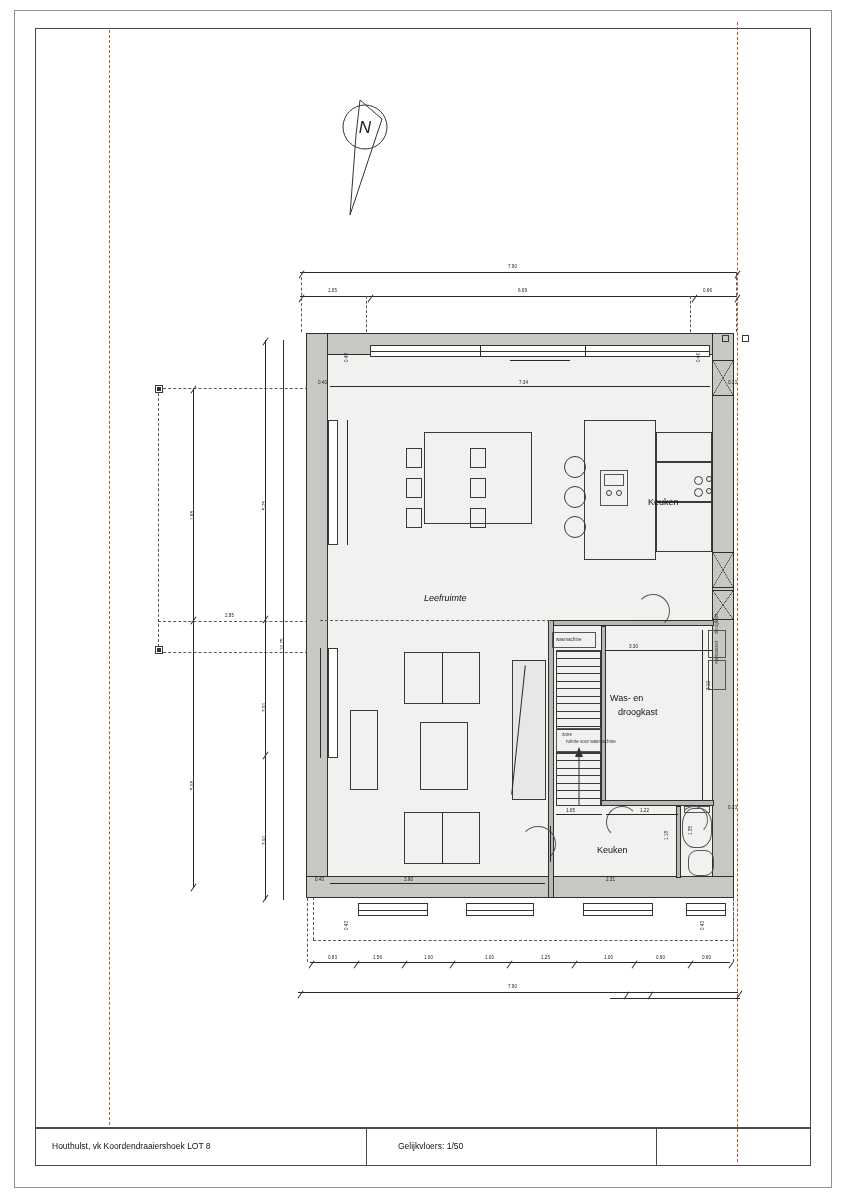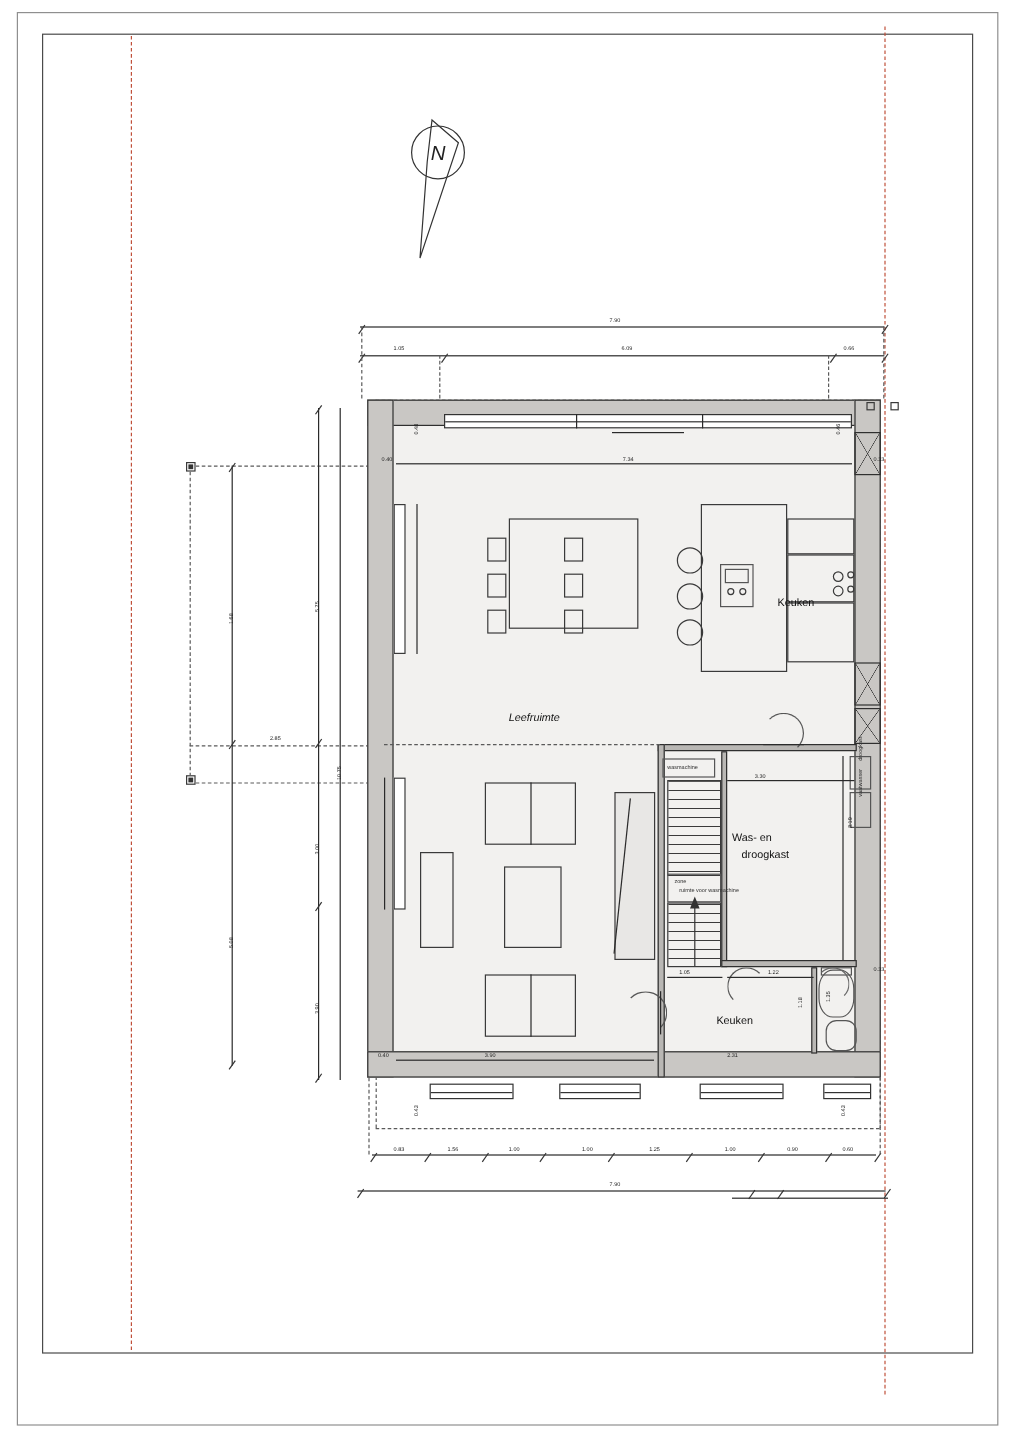--- a/index.html
+++ b/index.html
@@ -299,14 +299,20 @@
   <div class="tickslash" style="left:296px;top:994px;"></div>
   <div class="tickslash" style="left:735px;top:994px;"></div>
   <div class="dim" style="left:508px;top:984px;">7.90</div>
   <div class="solid hline" style="left:610px;top:998px;width:130px;"></div>
   <div class="tickslash" style="left:622px;top:995px;"></div>
   <div class="tickslash" style="left:646px;top:995px;"></div>
 
   <div class="dashline-v" style="left:307px;top:898px;height:64px;"></div>
   <div class="dashline-v" style="left:733px;top:898px;height:64px;"></div>
 
+  <div class="titleblock">
+    <div class="tb-sep" style="left:330px;"></div>
+    <div class="tb-sep" style="left:620px;"></div>
+    <div class="tb-text" style="left:16px;top:12px;">Houthulst, vk Koordendraaiershoek LOT 8</div>
+    <div class="tb-text" style="left:62px;top:12px;left:362px;">Gelijkvloers: 1/50</div>
+  </div>
 
 </div>
 
 </body></html>

